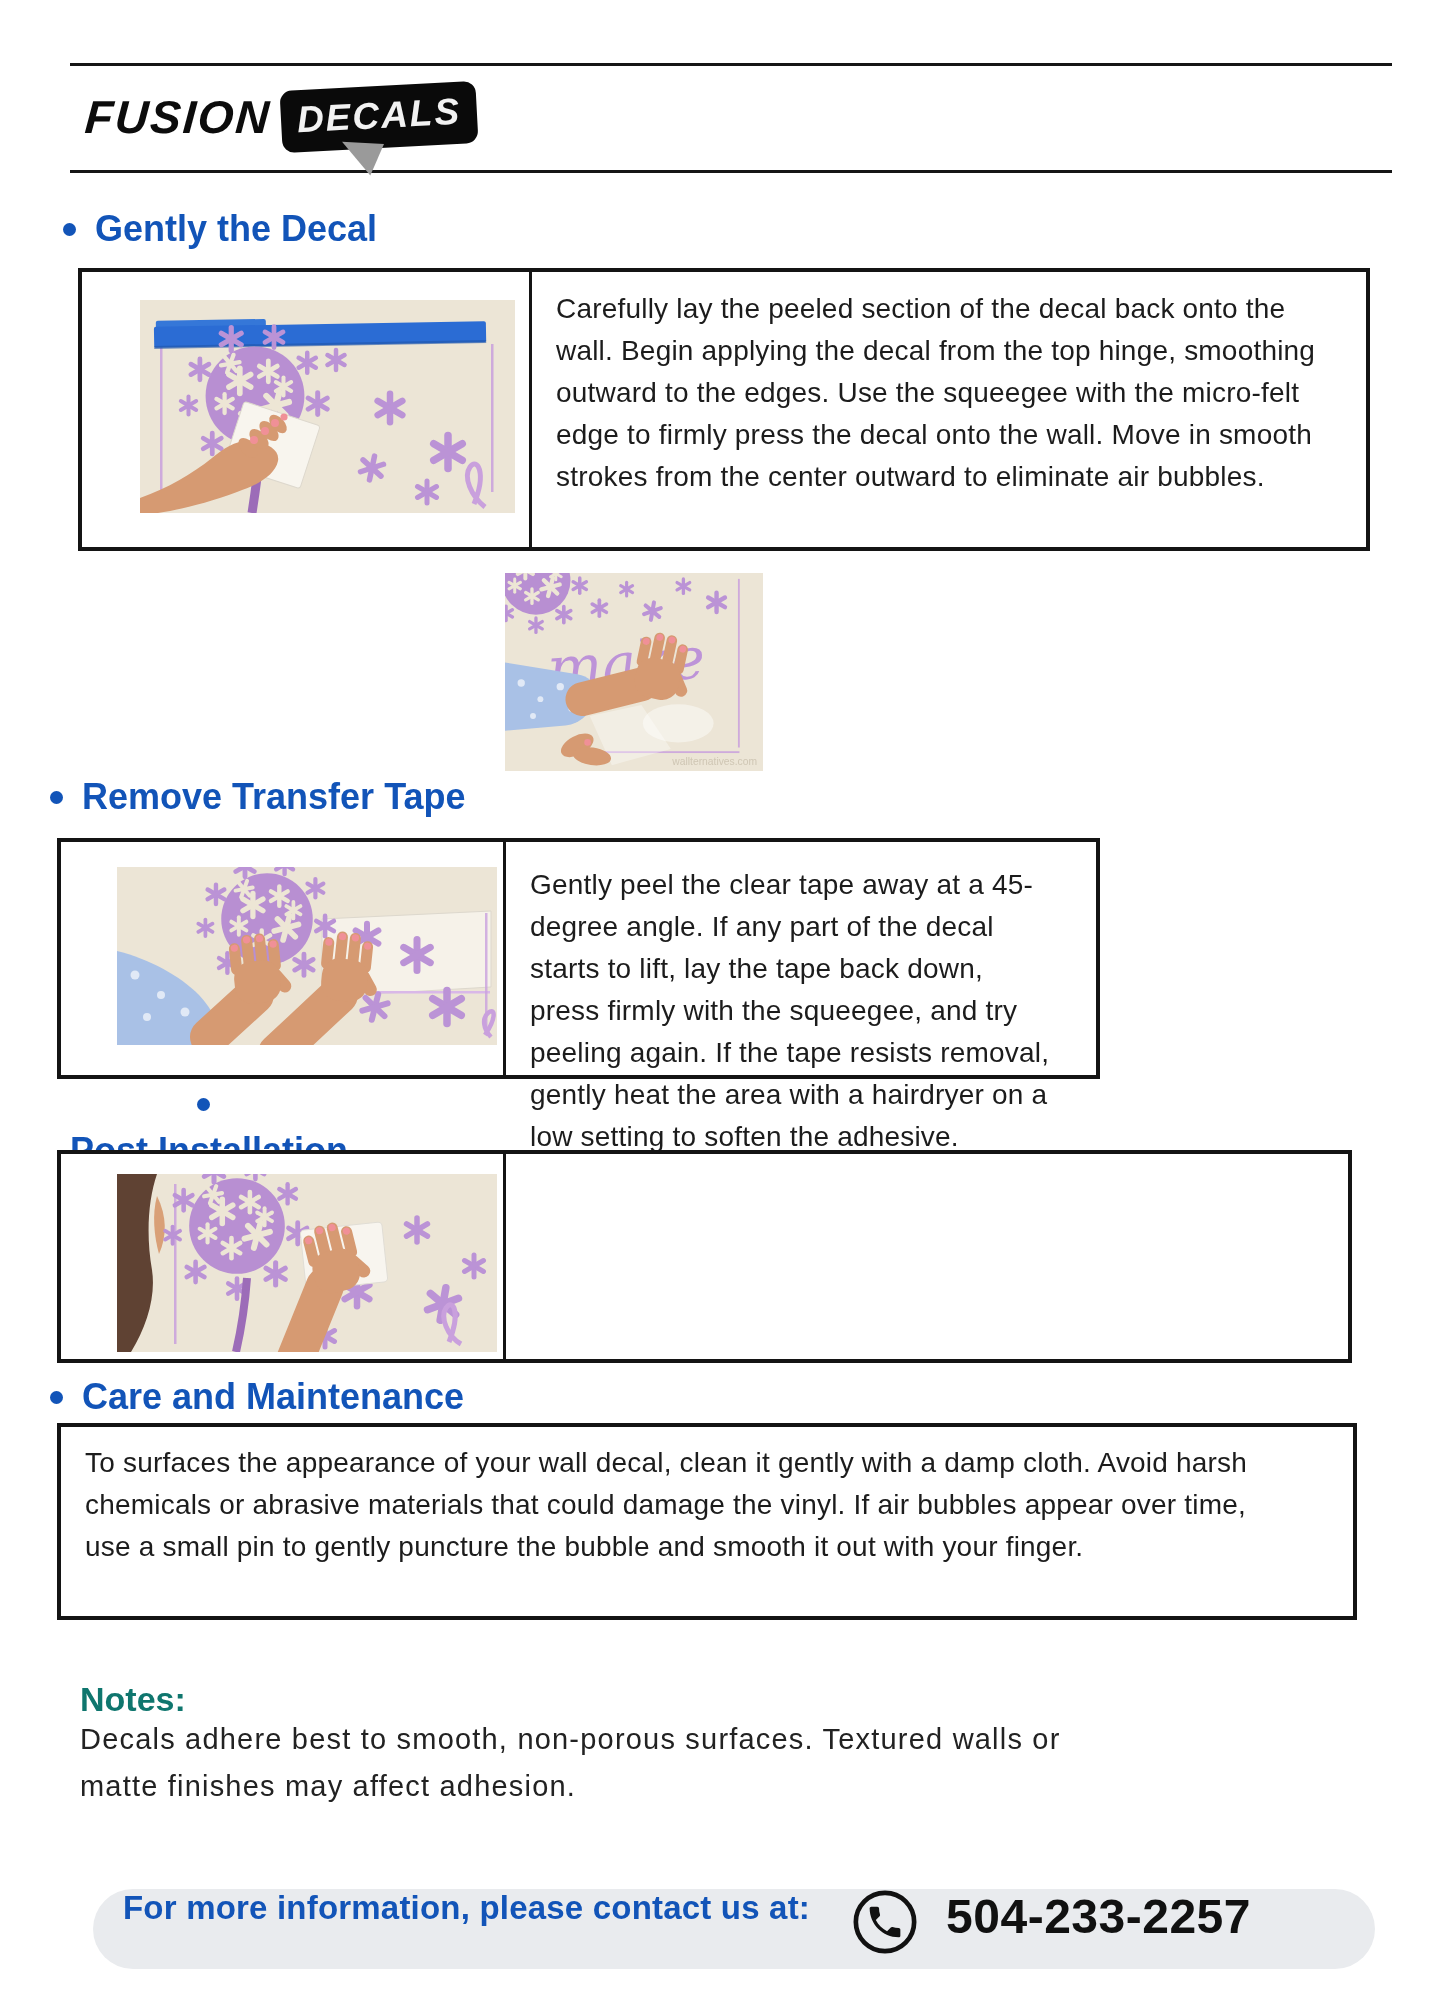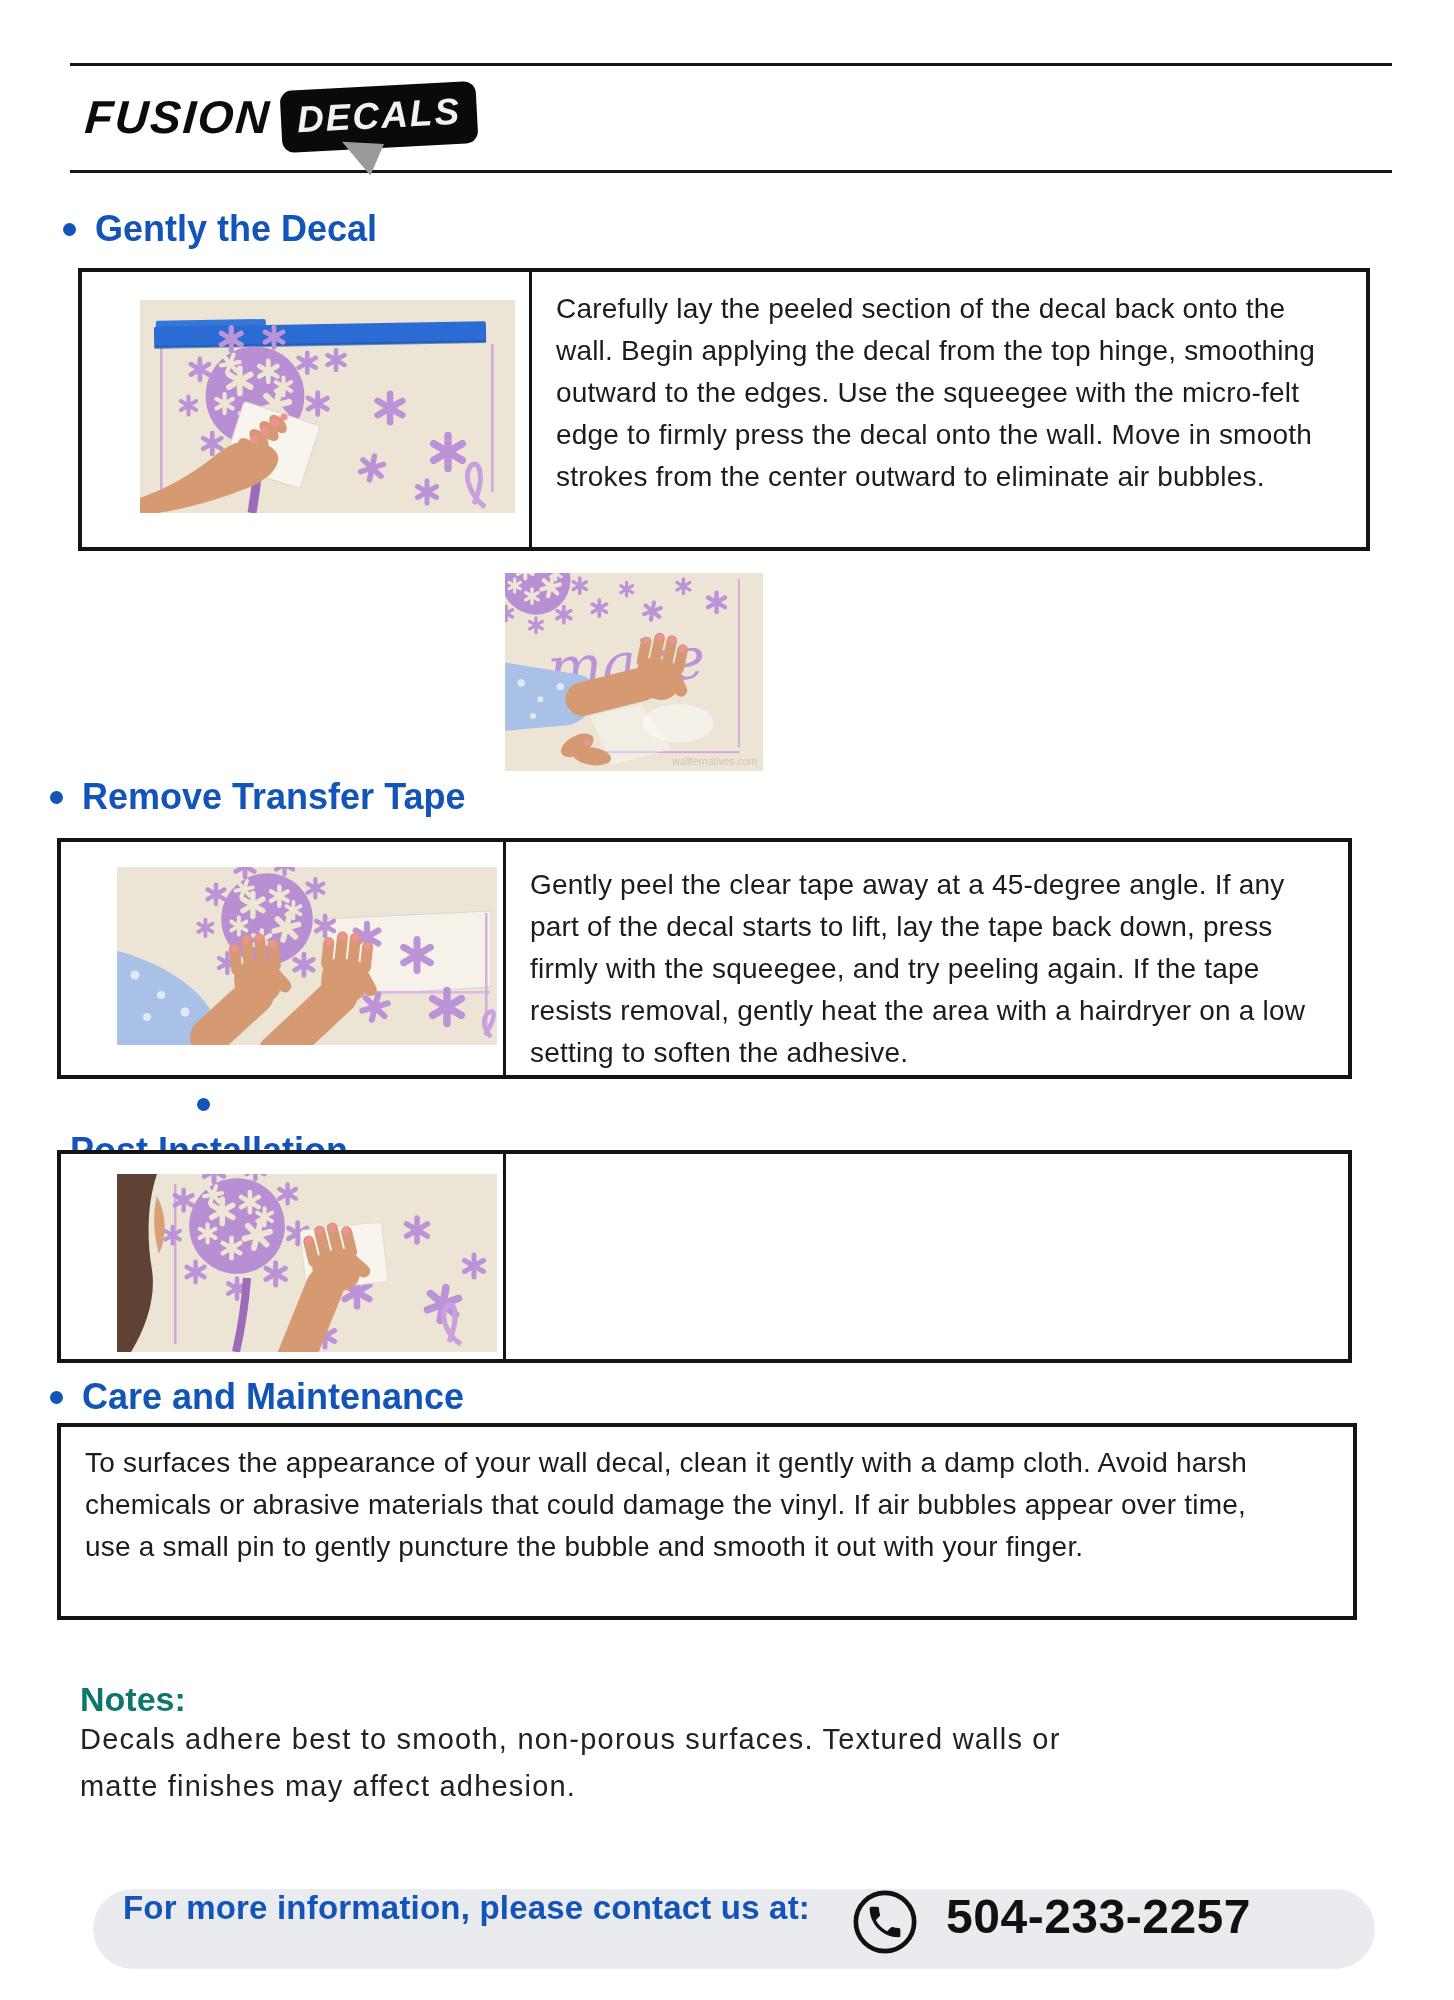--- a/index.html
+++ b/index.html
@@ -31,21 +31,21 @@
   
   .box { position:absolute; background:#fff; border:4px solid #141414; display:flex;padding-left:40px; }
   .photo-cell { position:relative; border-right:3px solid #141414; flex:0 0 auto; background:#fff; }
   .text-cell { flex:1 1 auto; font-size:28px; line-height:42px; letter-spacing:0.2px; color:#1c1c1c; }
   .photo { position:absolute; display:block; }
 
   .box-apply  { left:78px;  top:268px;  width:1292px; height:283px; }
   .box-apply  .photo-cell { width:410px; }
   .box-apply  .text-cell  { padding:16px 46px 0 24px; }
 
-  .box-remove { left:57px;  top:838px;  width:1295px; height:241px; }
+  .box-remove { left:57px;  top:838px;  width:1043px; height:241px; }
   .box-remove .photo-cell { width:405px; }
   .box-remove .text-cell  { padding:22px 40px 0 24px; }
 
   .box-post   { left:57px;  top:1150px; width:1295px; height:213px; }
   .box-post   .photo-cell { width:405px; }
   .box-post   .text-cell  { display:flex; align-items:center; padding:0 46px 0 24px; }
 
   .box-care   { left:57px;  top:1423px; width:1300px; height:197px;
                 font-size:28px; line-height:42px; letter-spacing:0.2px; color:#1c1c1c;
                 padding:15px 80px 0 24px; display:block; }

